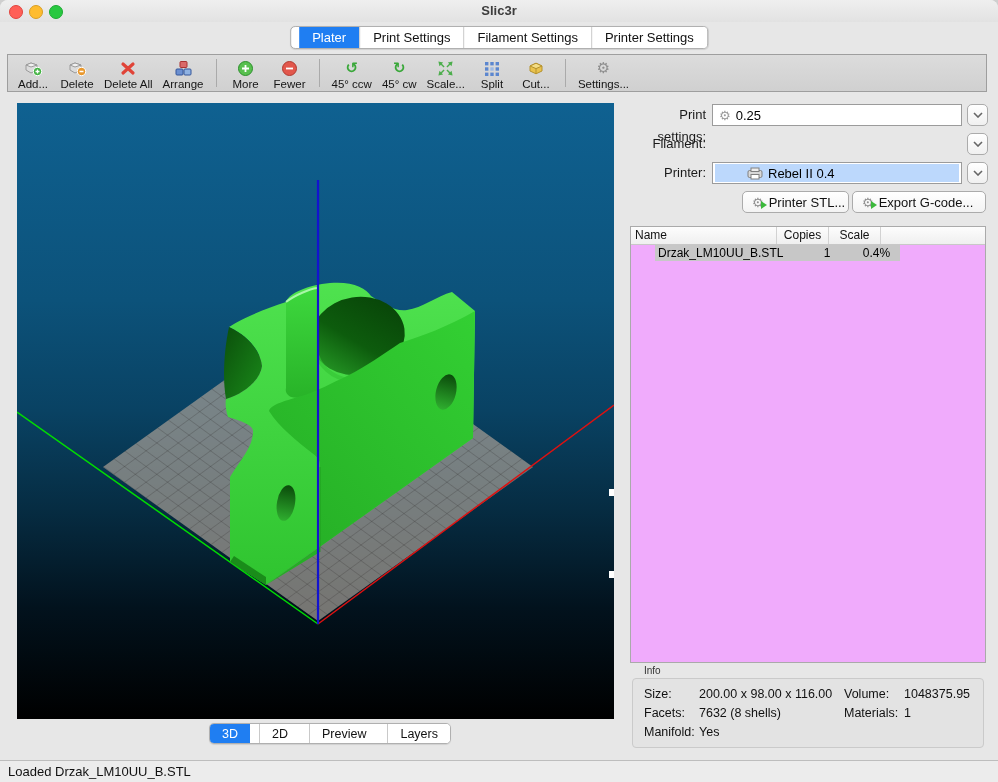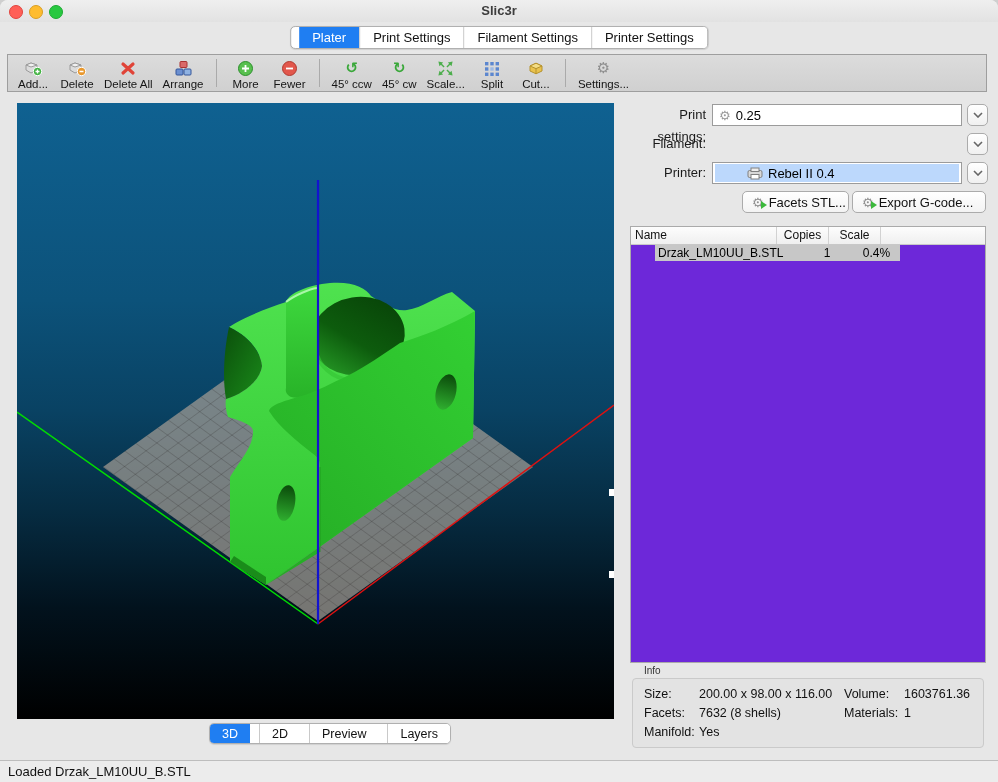--- a/index.html
+++ b/index.html
@@ -44,21 +44,21 @@
   .combo .inner{display:flex;align-items:center;width:100%;height:18px;margin:0 2px;padding:0 4px;gap:5px;}
   .combo .inner.sel{background:#bcd8fc;padding-left:32px;}
   .chevbtn{position:absolute;left:337px;width:21px;height:22px;box-sizing:border-box;border:1px solid #ababab;
            border-radius:5px;background:linear-gradient(#fff,#f0f0f0);display:flex;align-items:center;justify-content:center;}
   .exbtn{position:absolute;top:87px;height:22px;box-sizing:border-box;border:1px solid #ababab;border-radius:5px;
          background:linear-gradient(#fff,#f3f3f3);font-size:13px;color:#111;display:flex;align-items:center;gap:5px;padding:0 9px;white-space:nowrap;}
   .exic{position:relative;font-family:"DejaVu Sans",sans-serif;font-size:13px;color:#8f8f8f;line-height:13px;}
   .exic i{position:absolute;right:-3px;bottom:0;width:0;height:0;border-left:6px solid #3cb83c;
           border-top:4px solid transparent;border-bottom:4px solid transparent;}
   .ftable{position:absolute;top:122px;left:0;width:356px;height:437px;box-sizing:border-box;
-          background:#6d28d9;border:1px solid #aaa;overflow:hidden;}
+          background:#f0abfc;border:1px solid #aaa;overflow:hidden;}
   .fhead{display:flex;height:17px;background:linear-gradient(#fdfdfd,#efefef);border-bottom:1px solid #c8c8c8;
          font-size:12px;color:#111;}
   .fhead .hc{box-sizing:border-box;border-right:1px solid #d2d2d2;padding:1px 0 0 4px;}
   .hc.c1{width:146px;} .hc.c2{width:52px;text-align:center;padding-left:0;} .hc.c3{width:52px;text-align:center;padding-left:0;} .hc.c4{flex:1;border-right:none;}
   .frow{display:flex;height:16px;font-size:12px;color:#000;background:#c7c7c7;width:245px;align-items:center;margin-left:24px;}
   .frow .rc1{width:146px;padding-left:3px;box-sizing:border-box;}
   .frow .rc2{width:52px;text-align:center;} .frow .rc3{width:47px;text-align:center;}
   .infolabel{position:absolute;top:561px;left:14px;font-size:10px;color:#333;}
   .infobox{position:absolute;top:574px;left:2px;width:352px;height:70px;box-sizing:border-box;background:#e3e3e3;
            border:1px solid #cacaca;border-radius:4px;font-size:12.5px;color:#111;}
@@ -327,21 +327,21 @@
       </div>
     </div>
     <div class="chevbtn" style="top:58px">
       <svg width="10" height="6" viewBox="0 0 10 6">
           <path d="M1 1 L5 5 L9 1" stroke="#666" stroke-width="1.6" fill="none"></path>
         </svg>
     </div>
 
     <div class="exbtn" style="left:112px;width:107px">
       <span class="exic">⚙<i></i></span>
-      <span>Facets STL...</span>
+      <span>Printer STL...</span>
     </div>
     <div class="exbtn" style="left:222px;width:134px">
       <span class="exic">⚙<i></i></span>
       <span>Export G-code...</span>
     </div>
 
     <div class="ftable">
       <div class="fhead">
         <div class="hc c1">Name</div>
         <div class="hc c2">Copies</div>
@@ -353,21 +353,21 @@
         <div class="rc2">1</div>
         <div class="rc3">0.4%</div>
       </div>
     </div>
 
     <div class="infolabel">Info</div>
     <div class="infobox">
       <span class="ib" style="left:11px;top:8px">Size:</span>
       <span class="ib" style="left:66px;top:8px">200.00 x 98.00 x 116.00</span>
       <span class="ib" style="left:211px;top:8px">Volume:</span>
-      <span class="ib" style="left:271px;top:8px">1603761.36</span>
+      <span class="ib" style="left:271px;top:8px">1048375.95</span>
       <span class="ib" style="left:11px;top:27px">Facets:</span>
       <span class="ib" style="left:66px;top:27px">7632 (8 shells)</span>
       <span class="ib" style="left:211px;top:27px">Materials:</span>
       <span class="ib" style="left:271px;top:27px">1</span>
       <span class="ib" style="left:11px;top:46px">Manifold:</span>
       <span class="ib" style="left:66px;top:46px">Yes</span>
     </div>
   </div>
 
   <div class="statusbar">

